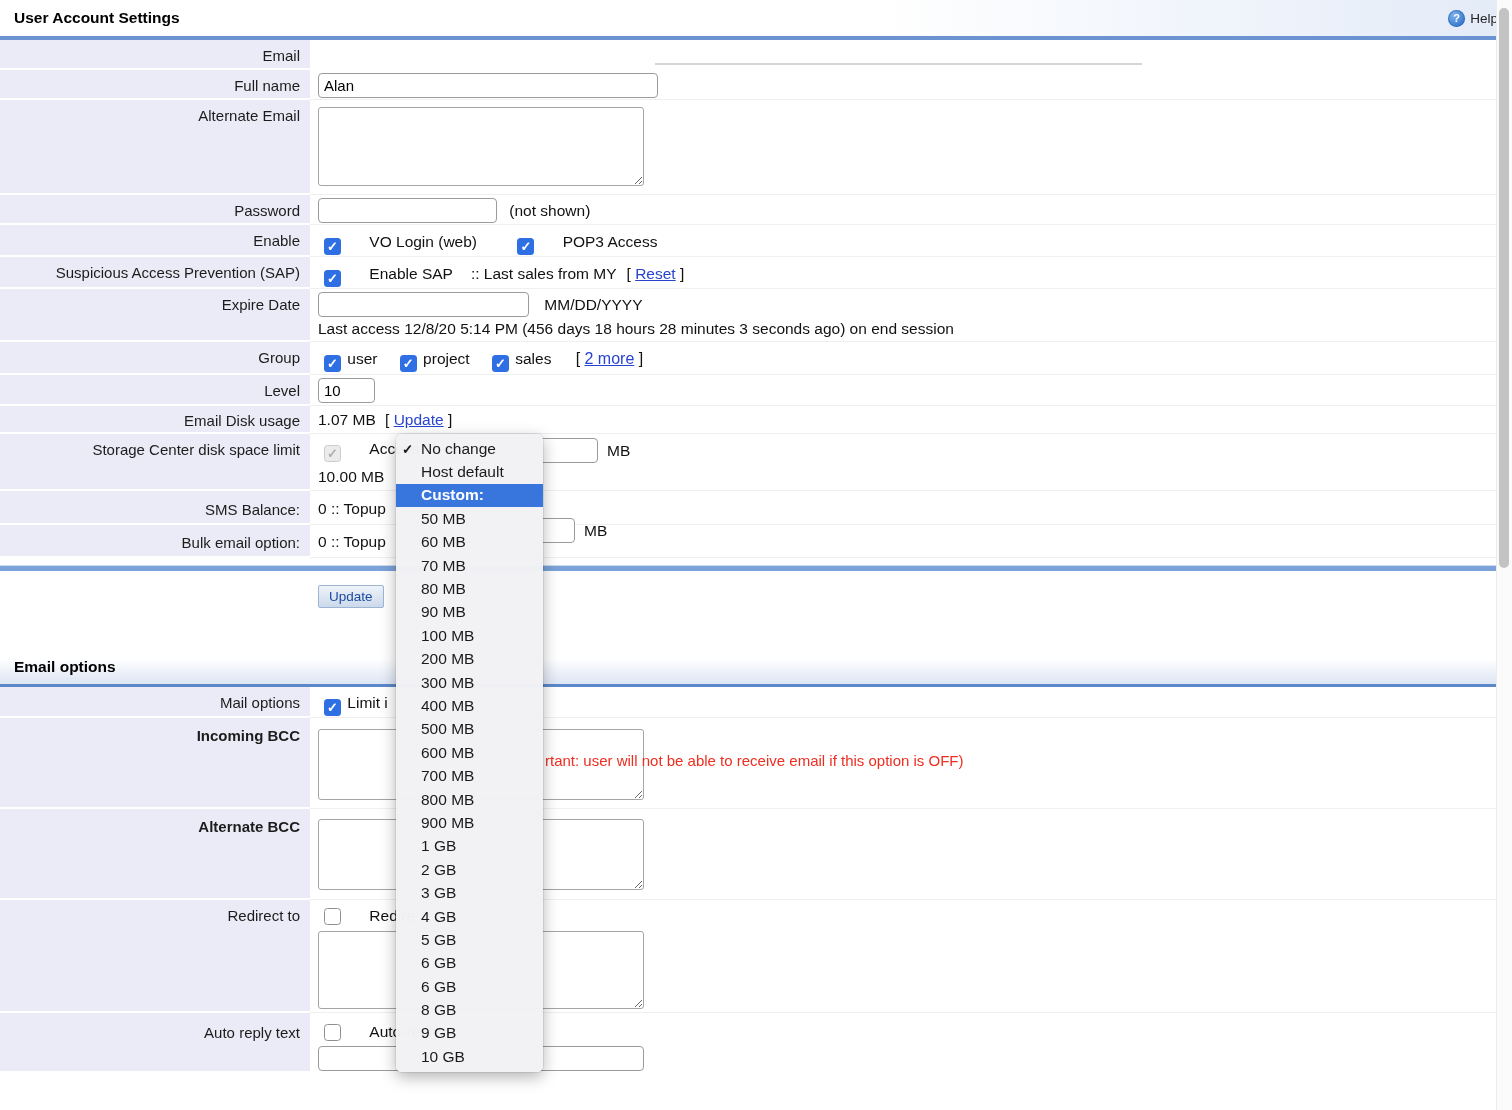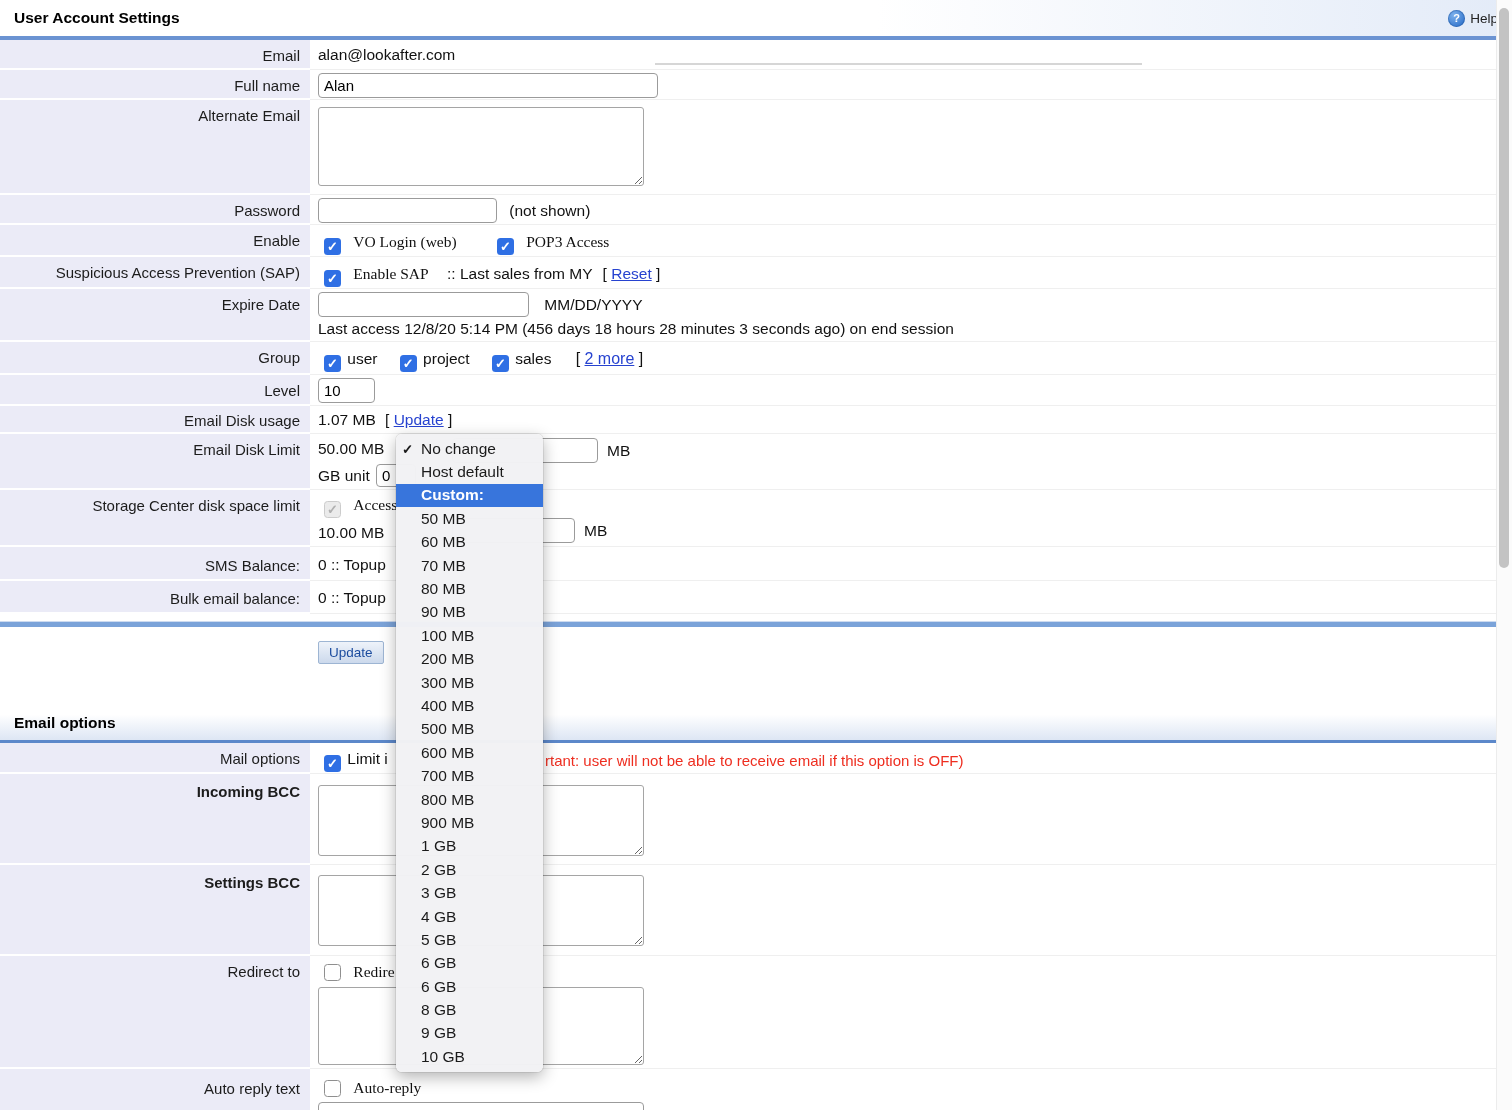--- a/index.html
+++ b/index.html
@@ -71,21 +71,21 @@
     display:inline-block; width:17px; height:17px; border-radius:3.5px;
     vertical-align:-4px; text-align:center;
   }
   .cb .tick { display:block; color:#fff; font-size:13px; font-weight:bold; line-height:17px; }
   .cb.checked { background:#2f6fe4; }
   .cb.unchecked { background:#fff; border:1.5px solid #8f8f8f; }
   .cb.disabled { background:#ebebeb; border:1px solid #cccccc; }
   .cb.disabled .tick { color:#b0b0b0; line-height:15px; }
   a.lnk { color:#2743d0; text-decoration:underline; cursor:pointer; }
   .bracket { color:#111; }
-  .cb-label { margin-left:8px;font-family:Liberation Serif, serif; }
+  .cb-label { margin-left:24px; }
   .tight-label { margin-left:2px; }
   .line2 { margin-top:6px; }
   
   .midbar {
     margin-top:7px; width:1496px; height:6px;
     background:#7ba3d9; border-top:1px solid #cddbf0;
   }
   .update-area { height:79px; padding:14px 0 0 318px; }
   .update-btn {
     font-family:"Liberation Sans",sans-serif;
@@ -140,21 +140,20 @@
   <div class="header-bar">
     <span class="header-title">User Account Settings</span>
     <span class="help-wrap">
       <span class="help-icon">?</span>
       <span class="help-label">Help</span>
     </span>
   </div>
 
   <div class="row r-email">
     <div class="lbl">Email</div>
-    <div class="val"><span>alan@lookafter.com</span></div>
   </div>
 
   <div class="row r-fullname">
     <div class="lbl">Full name</div>
     <div class="val" style="padding-top:3px;">
       <input class="ti" style="width: 340px;" value="Alan">
     </div>
   </div>
 
   <div class="row r-alt">
@@ -230,49 +229,39 @@
   <div class="row r-usage">
     <div class="lbl" style="padding-top:6px;">Email Disk usage</div>
     <div class="val" style="padding-top:5px;">
       <span>1.07 MB</span>
       <span class="bracket" style="margin-left:5px;">[</span>
       <a class="lnk">Update</a>
       <span class="bracket">]</span>
     </div>
   </div>
 
-  <div class="row r-limit">
-    <div class="lbl">Email Disk Limit</div>
-    <div class="val">
-      <div><span>50.00 MB</span></div>
-      <div class="line2">
-        <span>GB unit</span>
-        <span style="margin-left:2px;"></span><input class="ti" style="width: 40px; height: 23px;" value="0">
-      </div>
-    </div>
-  </div>
 
   <div class="row r-storage">
     <div class="lbl">Storage Center disk space limit</div>
     <div class="val">
       <div>
         <span style="margin-left:6px;"></span><span class="cb disabled"><span class="tick">✓</span></span>
         <span class="cb-label">Access</span>
       </div>
       <div class="line2"><span>10.00 MB</span></div>
     </div>
   </div>
 
   <div class="row r-sms">
     <div class="lbl" style="padding-top:10px;">SMS Balance:</div>
     <div class="val" style="padding-top:9px;"><span>0 :: Topup</span></div>
   </div>
 
   <div class="row r-bulk">
-    <div class="lbl" style="padding-top:9px;">Bulk email balance:</div>
+    <div class="lbl" style="padding-top:9px;">Bulk email option:</div>
     <div class="val" style="padding-top:8px;"><span>0 :: Topup</span></div>
   </div>
 
   <div class="midbar"></div>
   <div class="update-area">
     <button class="update-btn">Update</button>
   </div>
 
   <div class="section-header">
     <span>Email options</span>
@@ -287,21 +276,21 @@
   </div>
 
   <div class="row r-inbcc">
     <div class="lbl bold" style="padding-top:9px;">Incoming BCC</div>
     <div class="val" style="padding-top:11px;">
       <textarea class="ta" style="width: 326px; height: 71px;"></textarea>
     </div>
   </div>
 
   <div class="row r-outbcc">
-    <div class="lbl bold" style="padding-top:9px;">Settings BCC</div>
+    <div class="lbl bold" style="padding-top:9px;">Alternate BCC</div>
     <div class="val" style="padding-top:10px;">
       <textarea class="ta" style="width: 326px; height: 71px;"></textarea>
     </div>
   </div>
 
   <div class="row r-redirect">
     <div class="lbl">Redirect to</div>
     <div class="val" style="padding-top:7px;">
       <div>
         <span style="margin-left:6px;"></span><span class="cb unchecked"></span>

